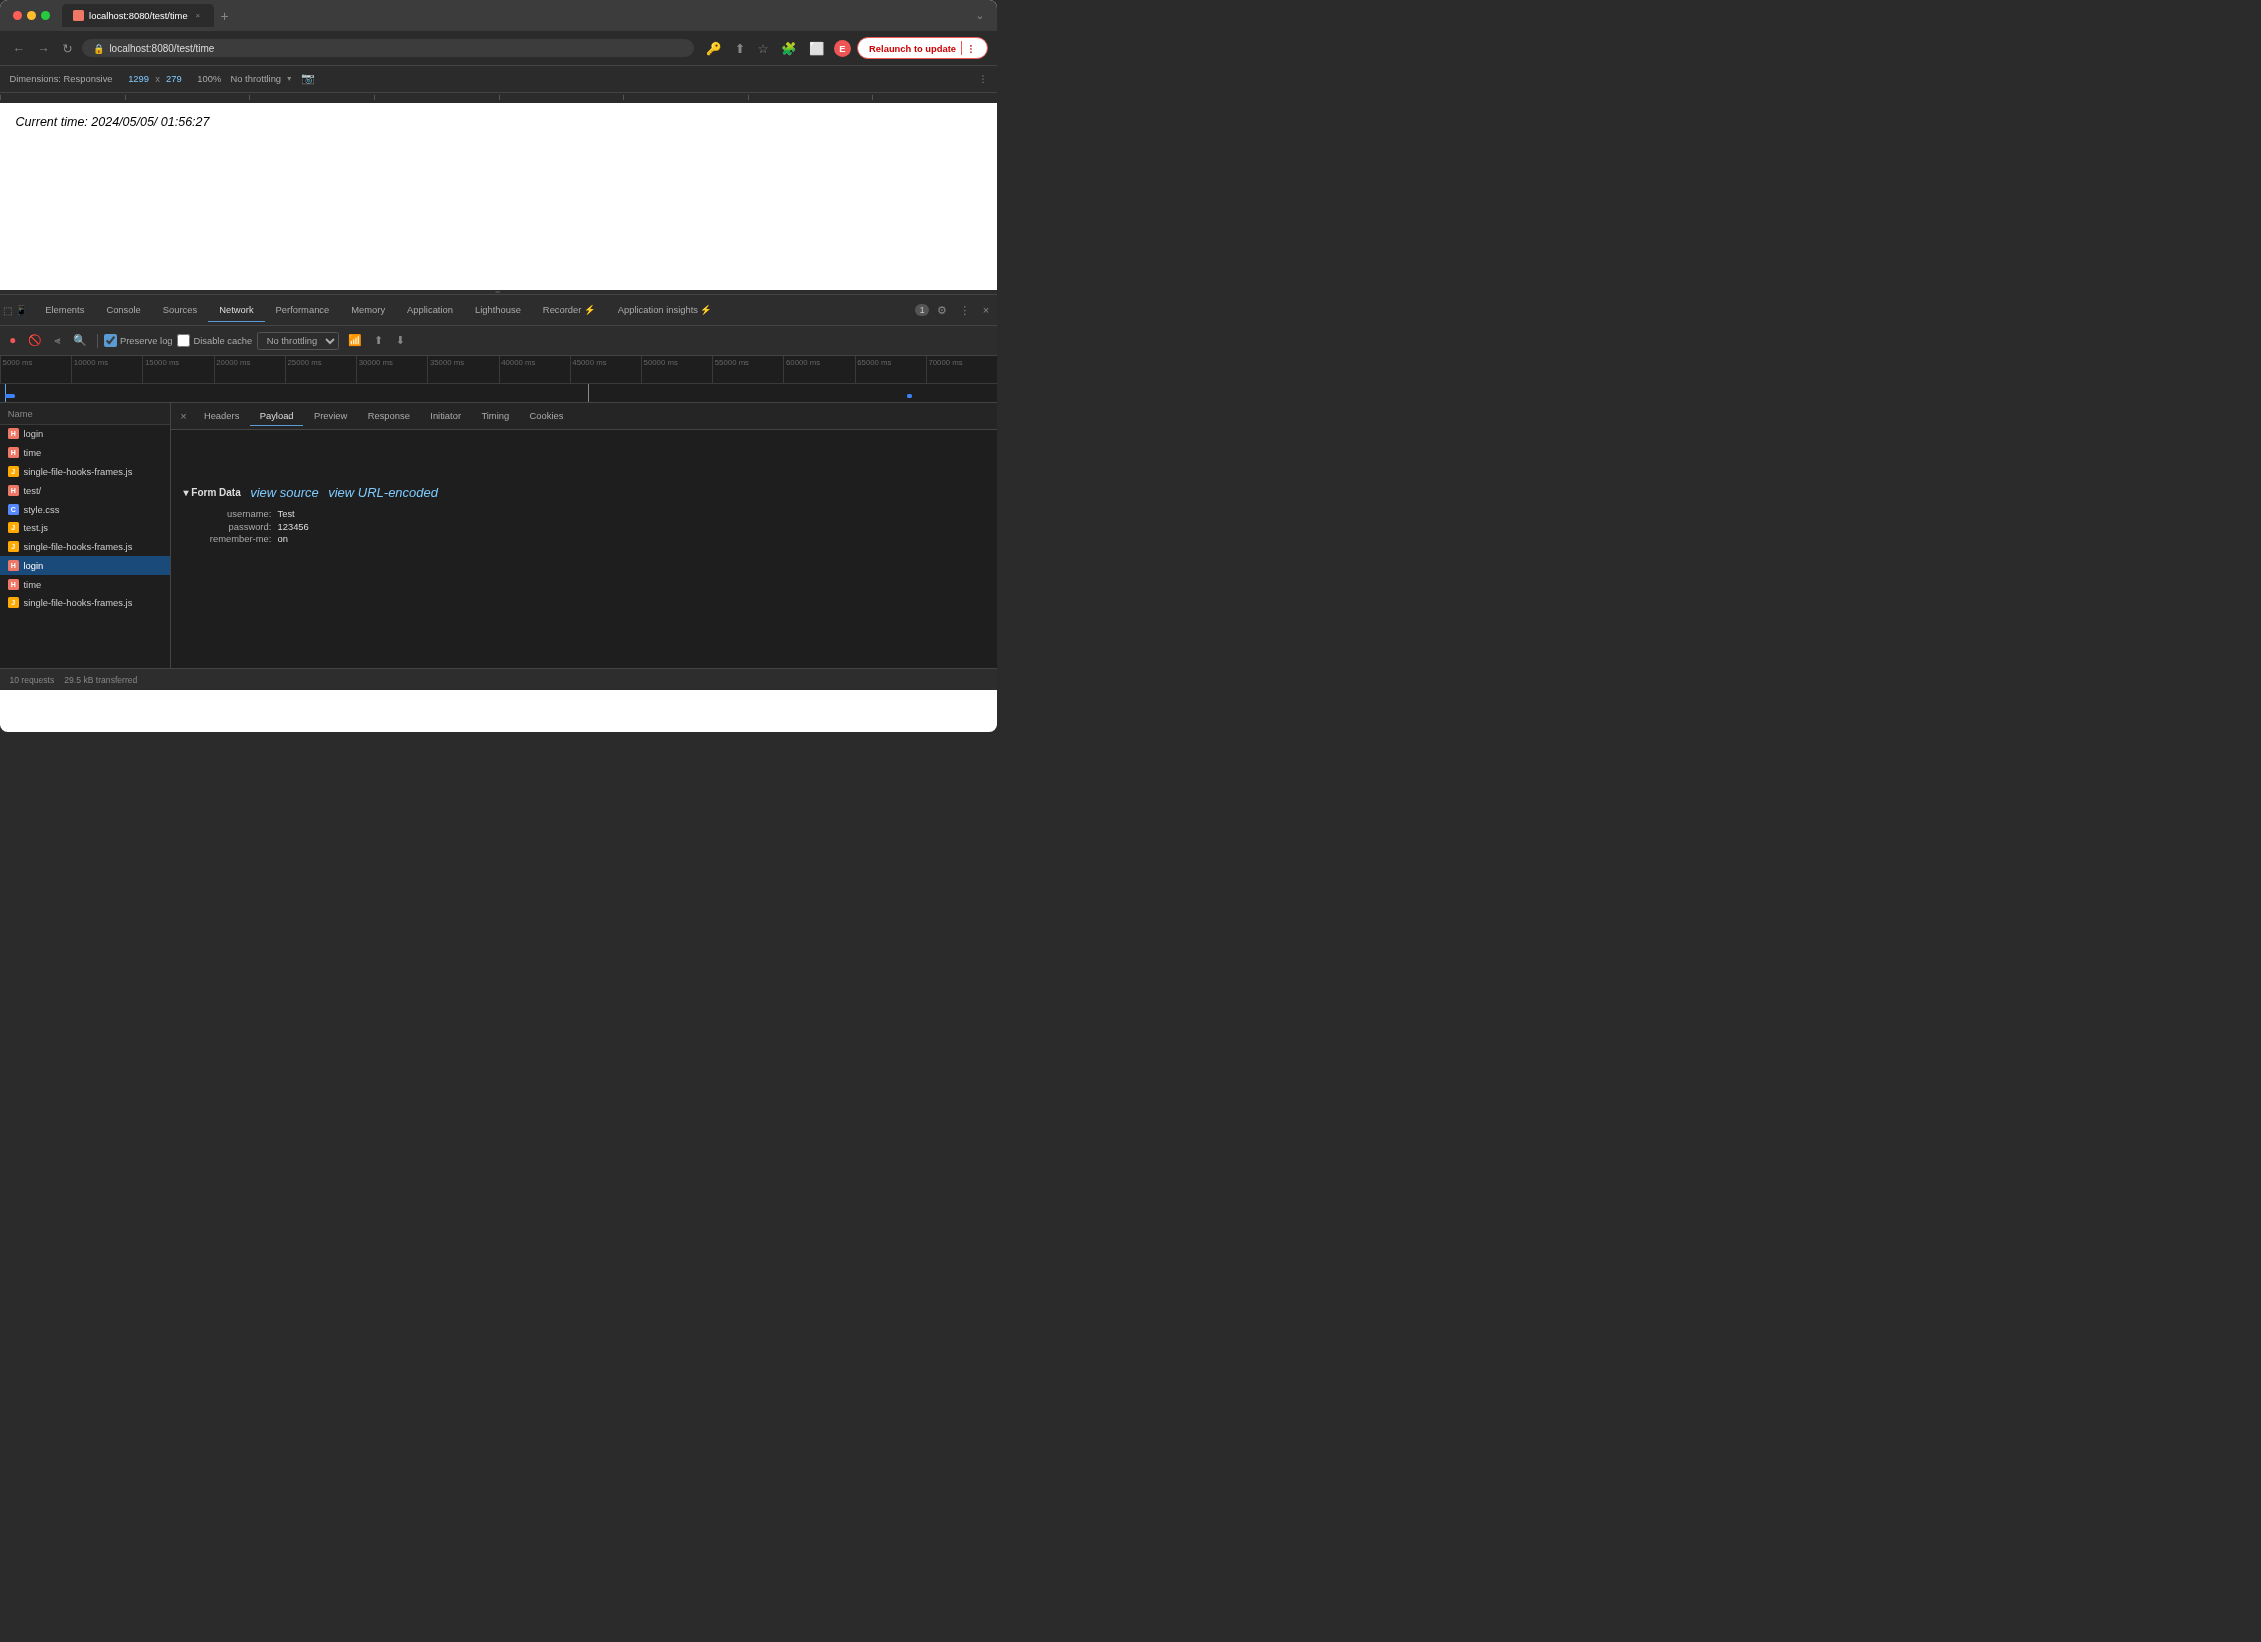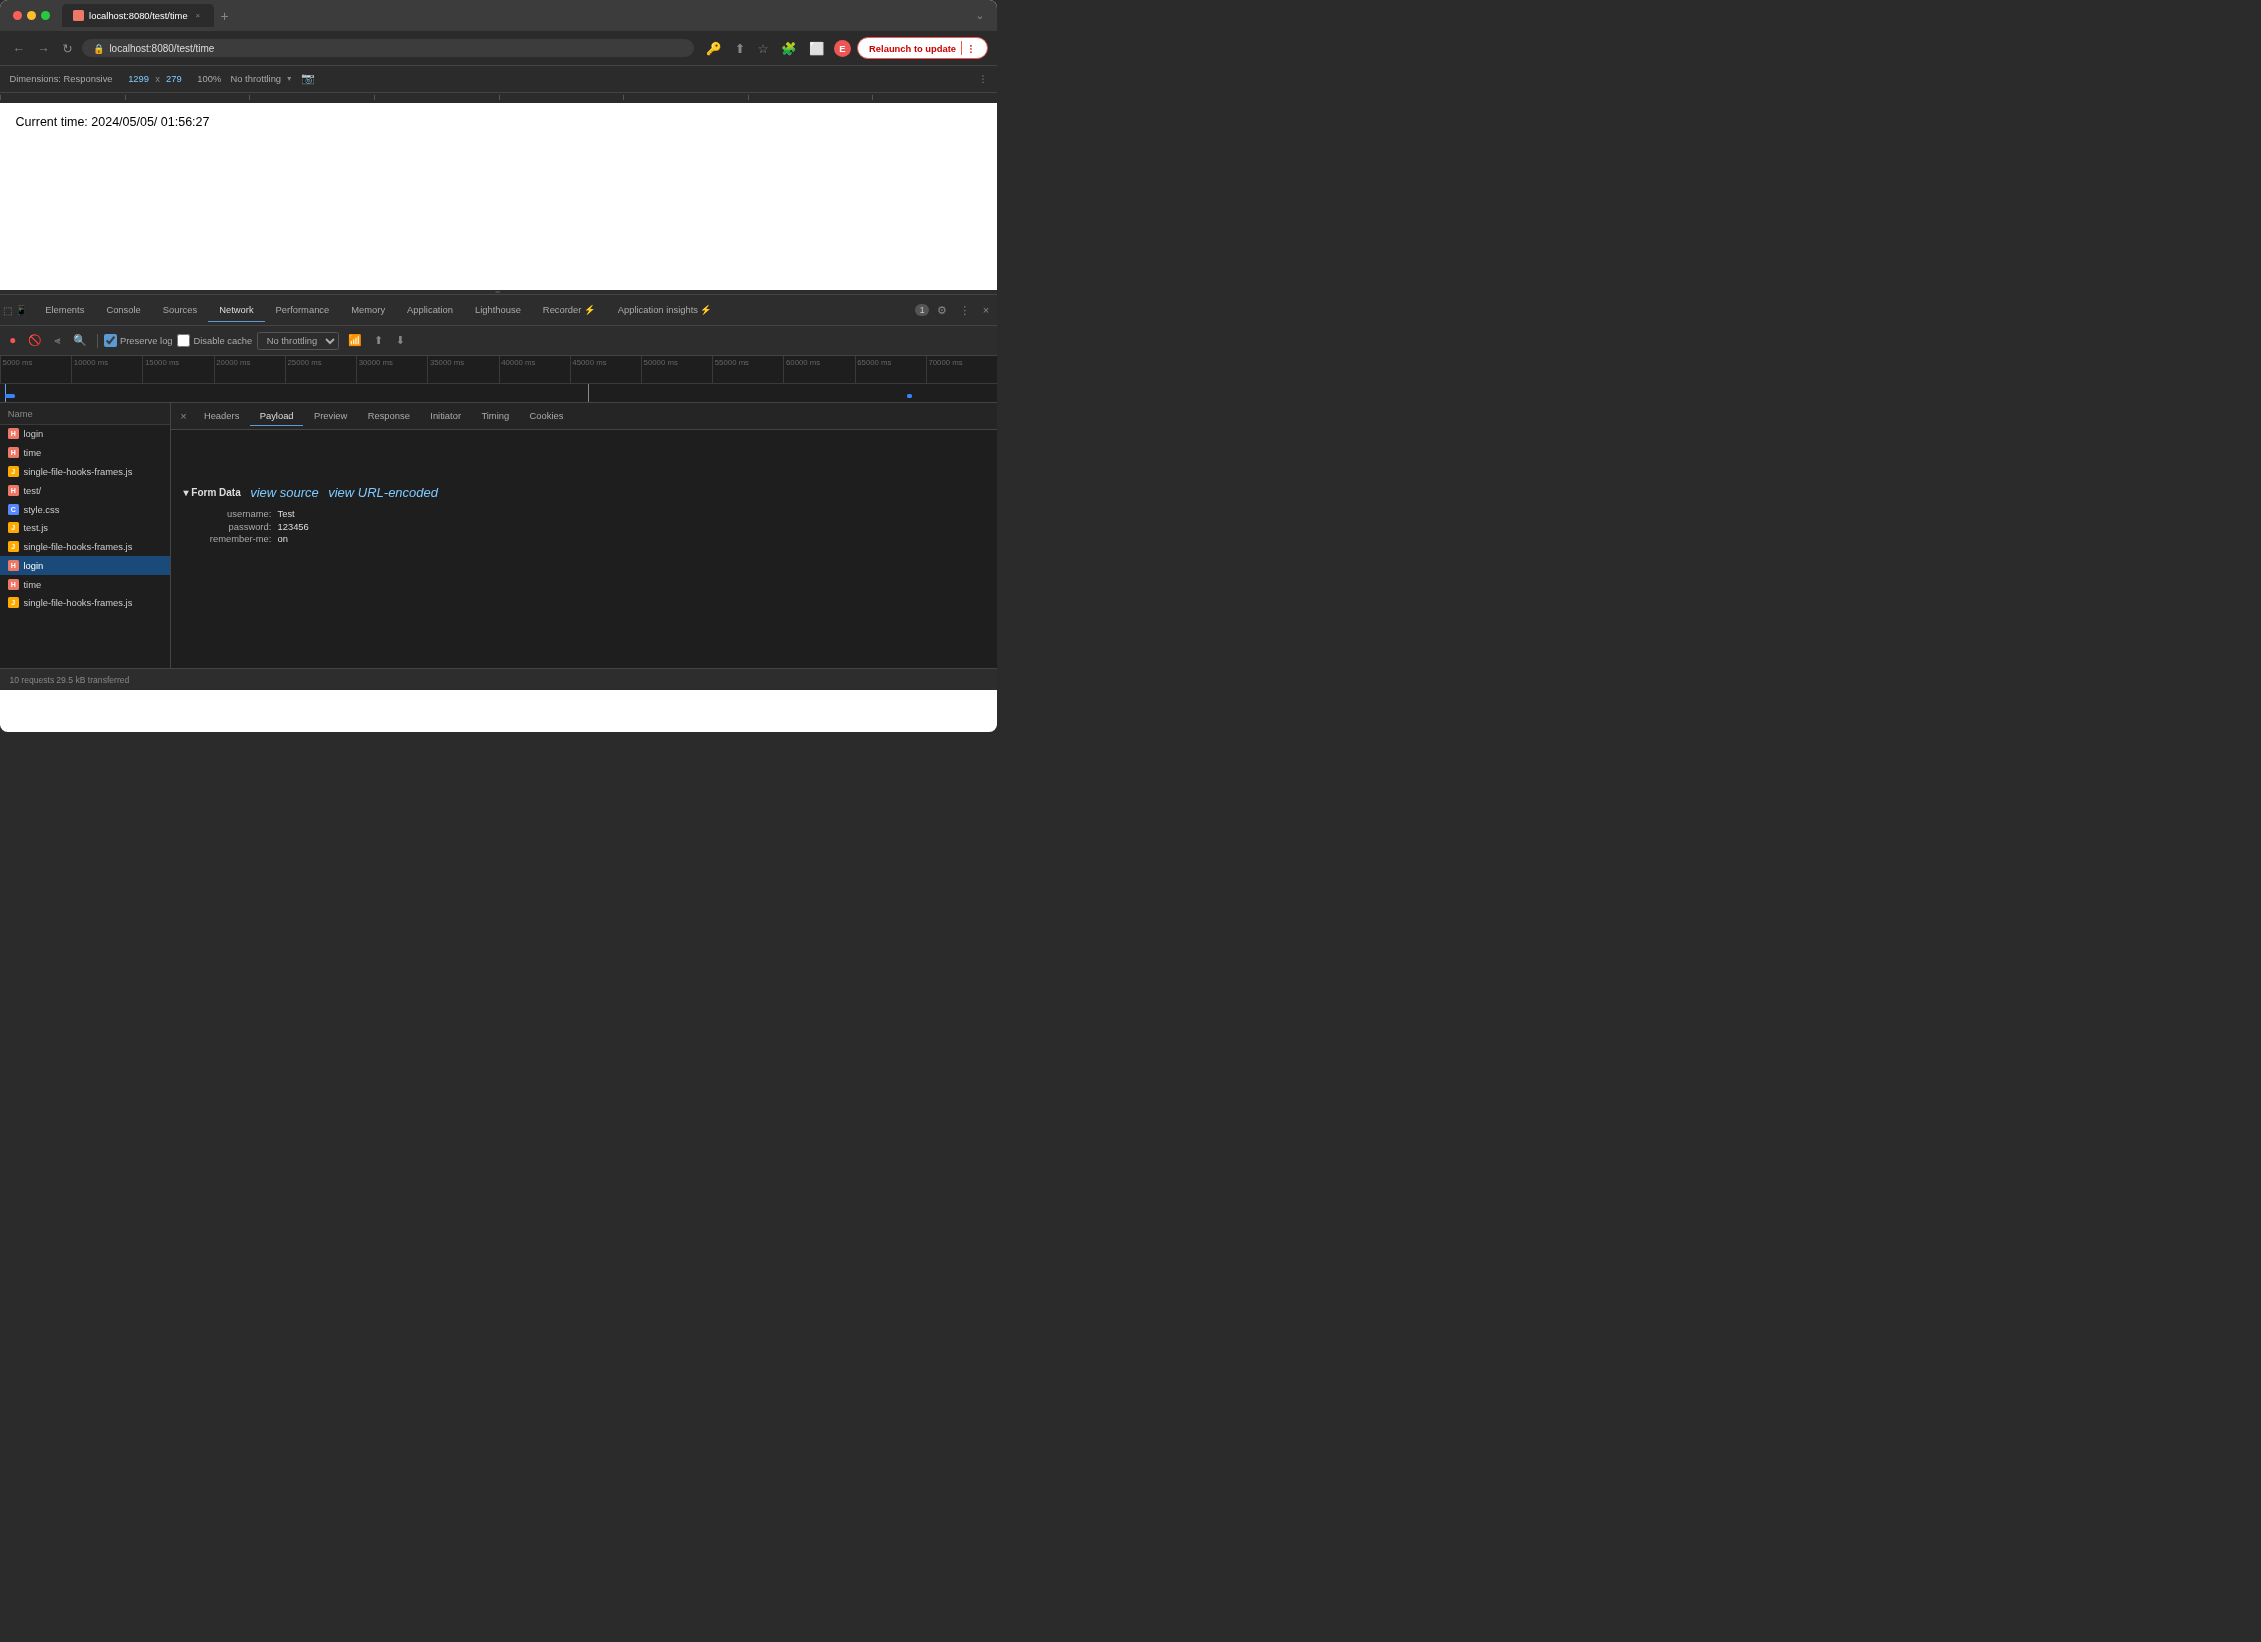--- a/index.html
+++ b/index.html
@@ -39,21 +39,21 @@
     .viewport-sep { color: #666; margin: 0 1.6px; }
     .vp-number { color: #7ecaff; }
     .vp-muted { color: #888; }
     .vp-btn { background: none; border: none; color: #888; font-size: 11px; cursor: pointer; padding: 1.6px 3.9px; border-radius: 2.3px; }
     .vp-right { margin-left: auto; }
     .ruler-bar { background: #2b2b2b; height: 11px; border-top: 0.8px solid #444; display: flex; align-items: center; overflow: hidden; }
     .ruler-mark { flex: 1; border-left: 0.8px solid #555; height: 4.7px; font-size: 6.2px; color: #666; }
 
     
     .page-content { background: white; margin: 0; min-height: 187px; overflow: hidden; }
-    .page-inner { padding: 12.5px 15.6px; font-size: 12.5px; color: #000; }
+    .page-inner { padding: 12.5px 15.6px; font-size: 12.5px; color: #000; font-style: italic; }
 
     
     .devtools { background: #1e1e1e; border-top: 0.8px solid #444; }
     .devtools-tabs { background: #2d2d2d; display: flex; align-items: center; padding: 0 3.1px; height: 31px; border-bottom: 0.8px solid #444; overflow-x: auto; }
     .devtools-tab { padding: 6.2px 11px; font-size: 9.4px; color: #aaa; cursor: pointer; white-space: nowrap; border-bottom: 1.6px solid transparent; }
     .devtools-tab.active { color: #ddd; border-bottom: 1.6px solid #5b9bd5; }
     .devtools-right { margin-left: auto; display: flex; align-items: center; gap: 3.1px; }
     .dt-icon-btn { background: none; border: none; color: #888; font-size: 11px; cursor: pointer; padding: 3.1px 4.7px; border-radius: 2.3px; }
     .badge { background: #555; border-radius: 6.2px; padding: 0.8px 4.7px; font-size: 8.6px; color: #ccc; }
 
@@ -98,21 +98,21 @@
 
     
     .form-data-header { display: flex; align-items: center; gap: 9.4px; margin-bottom: 7.8px; }
     .form-data-title { font-size: 10px; color: #ddd; font-weight: 600; display: flex; align-items: center; gap: 3.1px; }
     .form-data-link { color: #7ecaff; cursor: pointer; font-size: 13px; text-decoration: none; font-style: italic; }
     .form-data-row { display: flex; gap: 0; margin-bottom: 1.6px; font-size: 9.4px; }
     .form-data-key { color: #aaa; min-width: 94px; text-align: right; padding-right: 6.2px; }
     .form-data-val { color: #ddd; }
 
     
-    .status-bar { background: #2d2d2d; border-top: 0.8px solid #444; padding: 3.1px 9.4px; font-size: 8.6px; color: #888; display: flex; gap: 2px; height: 22px; align-items: center; }
+    .status-bar { background: #2d2d2d; border-top: 0.8px solid #444; padding: 3.1px 9.4px; font-size: 8.6px; color: #888; display: flex; gap: 10px; height: 22px; align-items: center; }
 
     
     .resize-handle { background: #2d2d2d; height: 4.7px; display: flex; align-items: center; justify-content: center; cursor: ns-resize; }
     .resize-dots { color: #666; font-size: 6.2px; letter-spacing: 1.6px; }
 
     
     ::-webkit-scrollbar { width: 4.7px; height: 4.7px; }
     ::-webkit-scrollbar-track { background: #1e1e1e; }
     ::-webkit-scrollbar-thumb { background: #555; border-radius: 2.3px; }
   </style>

